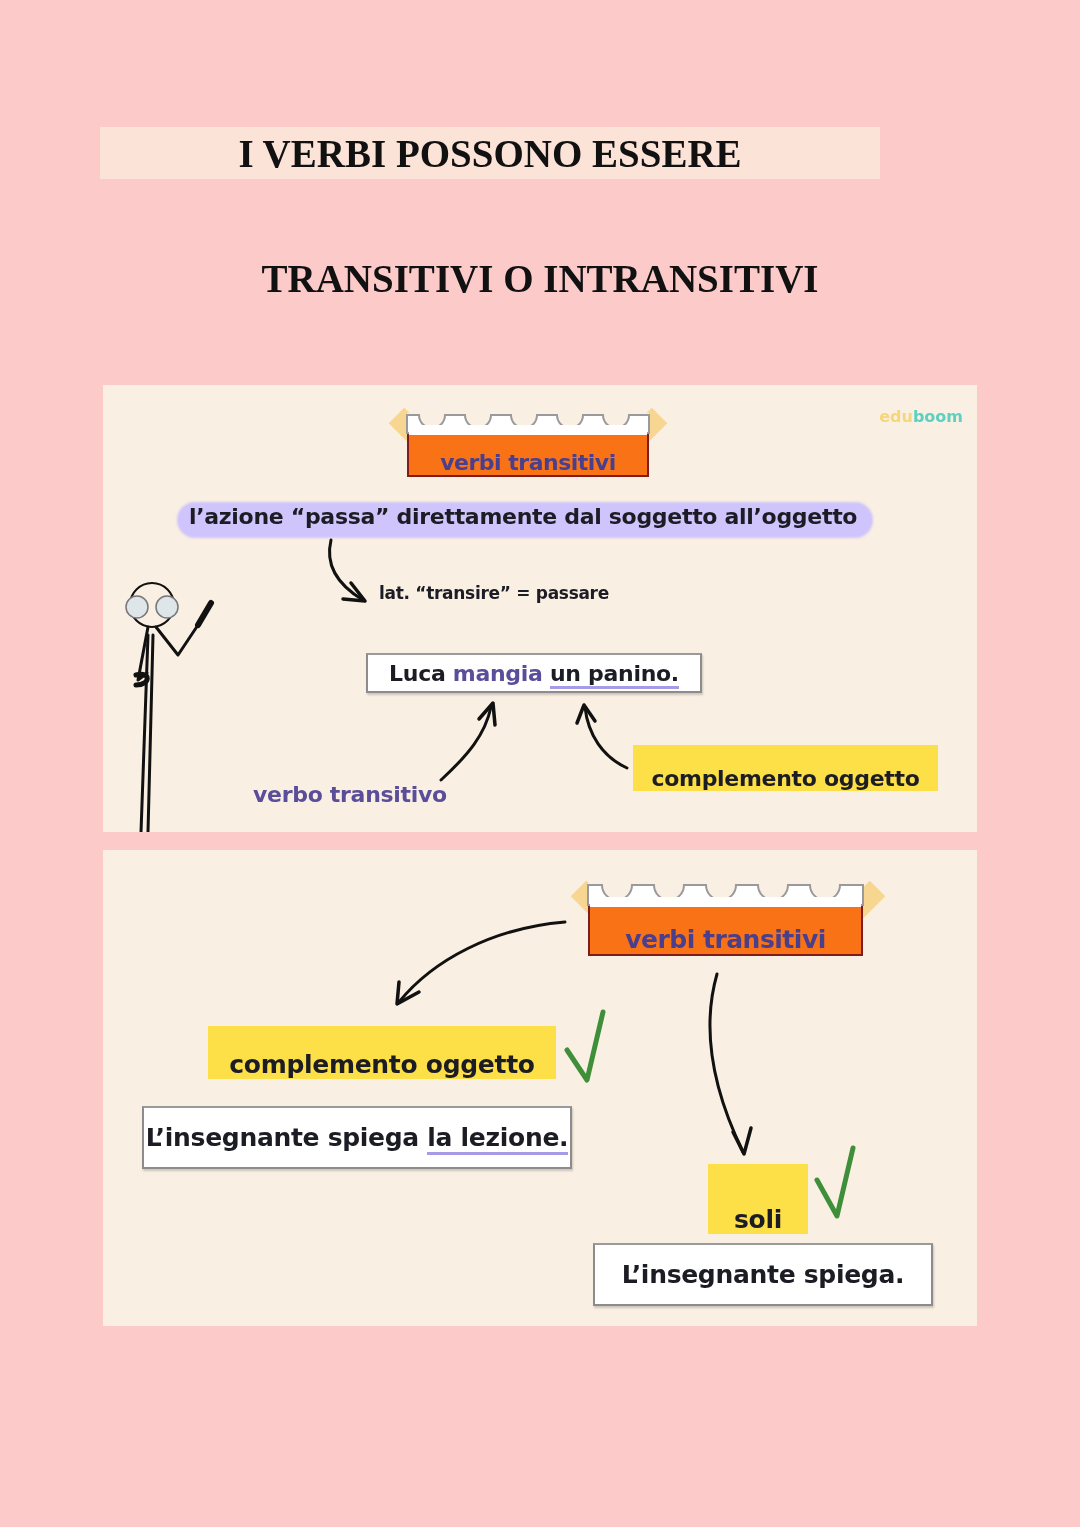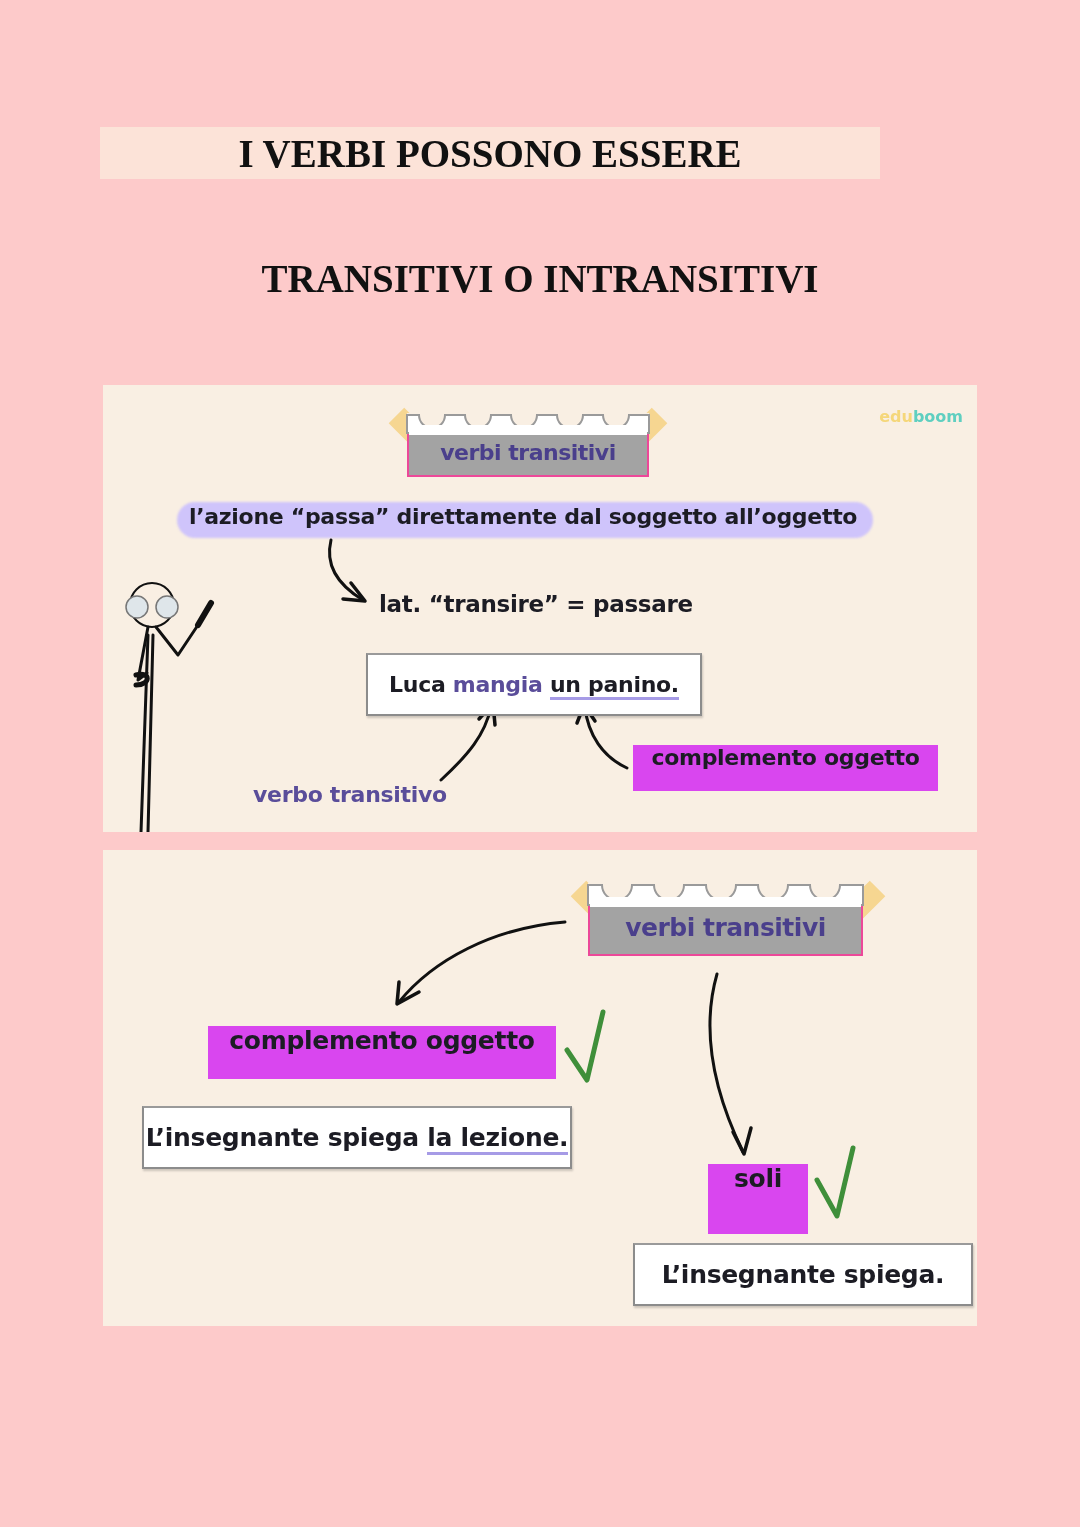--- a/index.html
+++ b/index.html
@@ -29,41 +29,41 @@
       overflow: hidden;
     }
     .panel1 { top: 385px; height: 447px; }
     .panel2 { top: 850px; height: 476px; }
     .abs { position: absolute; }
     .hand {
       font-family: "DejaVu Sans", sans-serif; font-weight: bold;
       color: #1c1c24; letter-spacing: -0.3px;
     }
     .note {
-      position: absolute; background: #a3a3a3;
-      border: 2px solid #ec4899;
+      position: absolute; background: #f97316;
+      border: 2px solid #7f1d1d;
       box-sizing: border-box;
-      display: flex; align-items: center; justify-content: center;
+      display: flex; align-items: flex-end; justify-content: center;
     }
     .note .lbl { color: #4a3f8c; font-family: "DejaVu Sans", sans-serif; font-weight: bold; letter-spacing: -0.5px; }
     .scallop { position: absolute; left: -2px; top: -2px; }
     .tape {
       position: absolute; width: 22px; height: 44px;
       background: #f5cf7c; opacity: 0.8;
     }
     .card {
       position: absolute; background: #fff;
       border: 2px solid #8c8c8c; border-top-color: #9a9a9a;
       box-shadow: 1px 2px 2px rgba(0,0,0,0.18);
       box-sizing: border-box;
       display: flex; align-items: center; justify-content: center;
     }
     .lav {
-      position: absolute; background: #d946ef;
-      display: flex; align-items: flex-start; justify-content: center;
+      position: absolute; background: #fde047;
+      display: flex; align-items: flex-end; justify-content: center;
     }
     .u { border-bottom: 3px solid #a69be6; padding-bottom: 0; }
     .purple { color: #5a4d9a; }
     svg { overflow: visible; }
     .highlight {
       position: absolute; background: #cfc4fb; border-radius: 18px;
       filter: blur(1.2px);
     }
     .watermark {
       position: absolute; right: 14px; top: -10px;
@@ -113,23 +113,23 @@
       <circle cx="64" cy="222" r="11" fill="#dfe6ea" stroke="#777" stroke-width="1.5"></circle>
       <path d="M45,242 L35,295 L44,288" stroke-width="3"></path>
       <path d="M33,290 C48,286 48,300 33,300" stroke-width="5"></path>
       <path d="M53,242 L75,270 L95,240" stroke-width="3"></path>
       <path d="M95,240 L108,218" stroke-width="6"></path>
       <path d="M45,250 L38,447" stroke-width="3"></path>
       <path d="M50,250 L45,447" stroke-width="3"></path>
     </g>
   </svg>
 
-  <div class="abs hand" style="left:276px; top:206px; font-size:23px;">lat. “transire” = passare</div>
+  <div class="abs hand" style="left:276px; top:198px; font-size:17px;">lat. “transire” = passare</div>
 
-  <div class="card" style="left:263px; top:268px; width:336px; height:63px;text-align:right;">
+  <div class="card" style="left:263px; top:268px; width:336px; height:40px;text-align:right;">
     <span class="hand" style="font-size:22px;">
       <span>Luca</span>
       <span class="purple">mangia</span>
       <span class="u">un panino.</span>
     </span>
   </div>
 
   <div class="abs hand purple" style="left:150px; top:397px; font-size:22px;">verbo transitivo</div>
 
   <div class="lav" style="left:530px; top:360px; width:305px; height:46px;">
@@ -167,16 +167,16 @@
   <div class="card" style="left:39px; top:256px; width:430px; height:63px;">
     <span class="hand" style="font-size:25px;">
       <span>L’insegnante spiega </span><span class="u">la lezione.</span>
     </span>
   </div>
 
   <div class="lav" style="left:605px; top:314px; width:100px; height:70px;">
     <span class="hand" style="font-size:25px;">soli</span>
   </div>
 
-  <div class="card" style="left:490px; top:393px; width:340px; height:63px;margin-left:40px;">
+  <div class="card" style="left:490px; top:393px; width:340px; height:63px;">
     <span class="hand" style="font-size:25px;">L’insegnante spiega.</span>
   </div>
 </div>
 
 </body></html>

